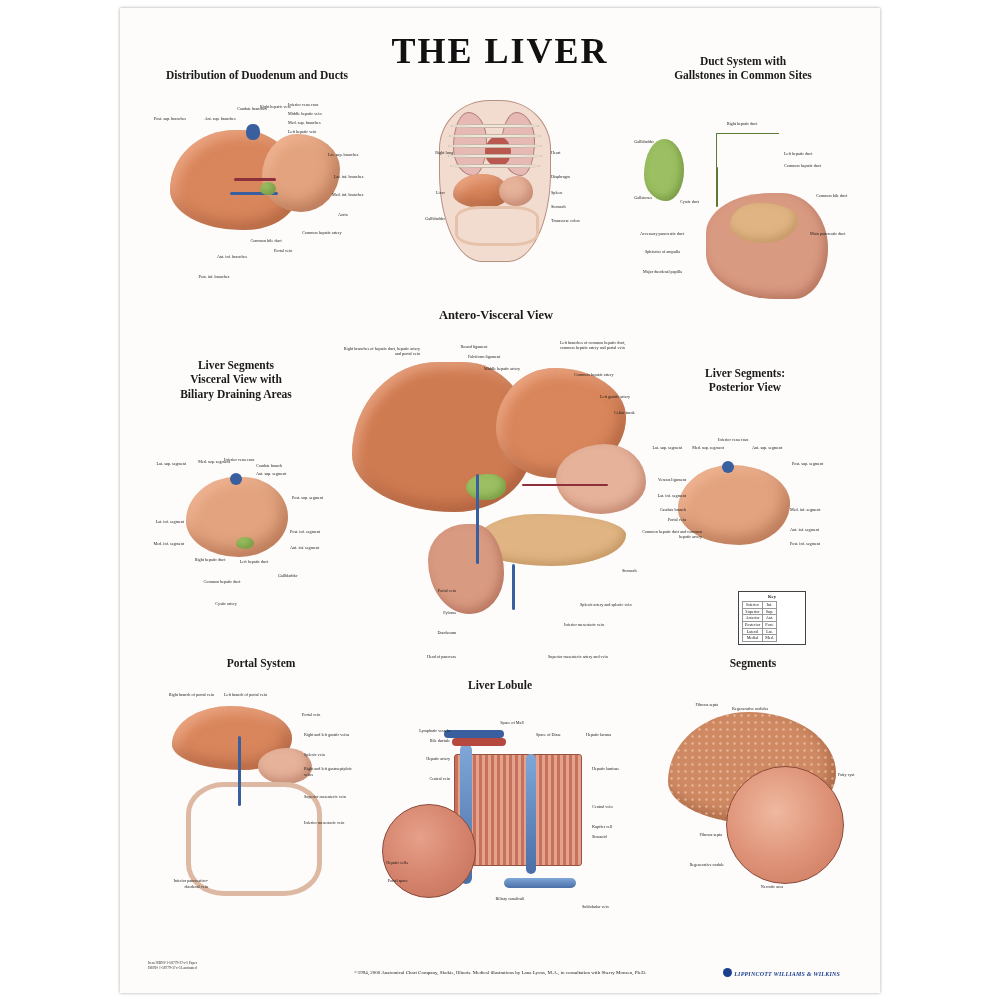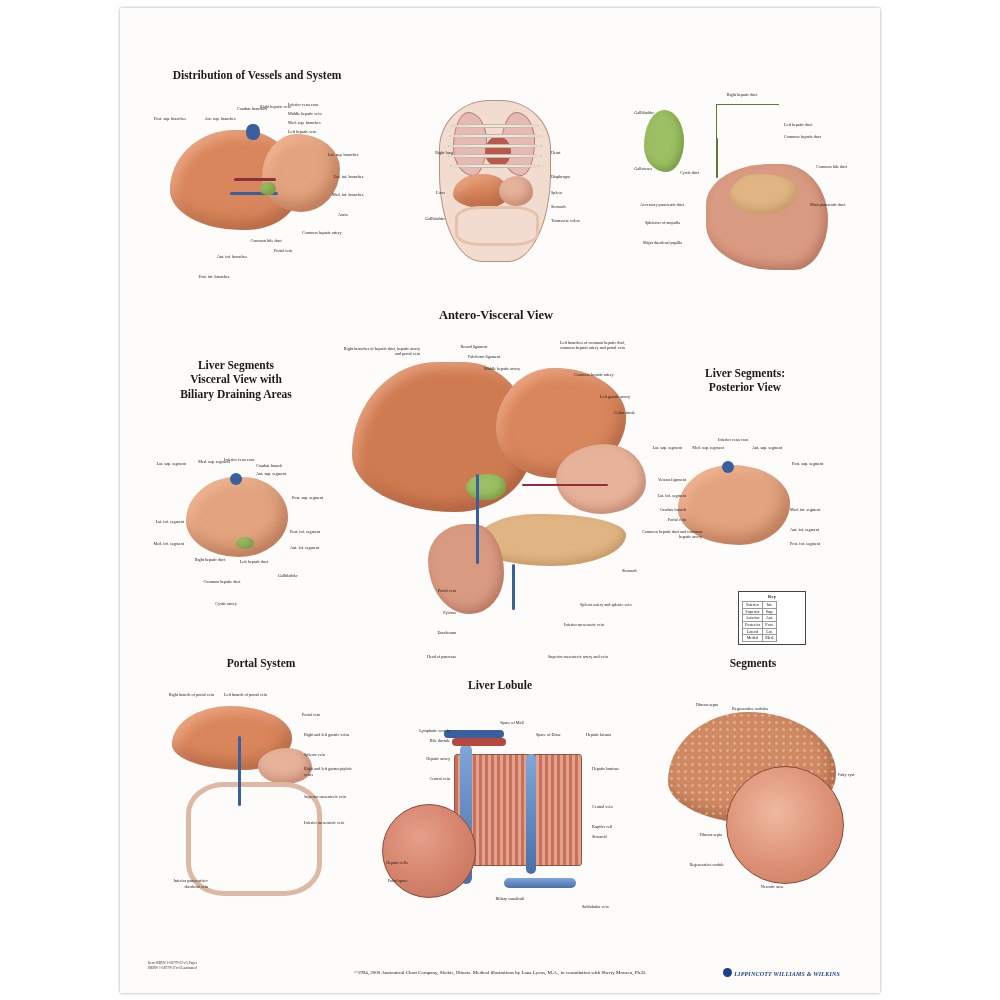--- a/index.html
+++ b/index.html
@@ -246,23 +246,24 @@
   }
 </style>
 </head>
 <body>
 
 <div class="side-shade-l"></div>
 <div class="side-shade-r"></div>
 
 <div id="poster">
 
+  <div class="poster-title">THE LIVER</div>
 
   <div class="panel" style="left:22px; top:60px; width:230px; height:215px;">
-    <div class="panel-title">Distribution of Vessels and System</div>
+    <div class="panel-title">Distribution of Duodenum and Ducts</div>
     <div class="art">
       <div class="liver-blob" style="left:28px; top:48px; width:130px; height:100px;"></div>
       <div class="liver-blob pale" style="left:120px; top:52px; width:78px; height:78px; border-radius:45% 55% 50% 50%/55% 45% 55% 45%;"></div>
       <div class="vessel blue" style="left:104px; top:42px; width:14px; height:16px; border-radius:45%;"></div>
       <div class="vessel" style="left:92px; top:96px; width:42px; height:3px;"></div>
       <div class="vessel blue" style="left:88px; top:110px; width:48px; height:3px;"></div>
       <div class="gall" style="left:118px; top:100px; width:16px; height:13px;"></div>
 
       <div class="lbl r" style="left:44px; top:34px;">Post. sup. branches</div>
       <div class="lbl c" style="left:78px; top:34px;">Ant. sup. branches</div>
@@ -304,20 +305,24 @@
       <div class="lbl" style="left:176px; top:96px;">Diaphragm</div>
       <div class="lbl r" style="left:70px; top:112px;">Liver</div>
       <div class="lbl" style="left:176px; top:112px;">Spleen</div>
       <div class="lbl" style="left:176px; top:126px;">Stomach</div>
       <div class="lbl r" style="left:70px; top:138px;">Gallbladder</div>
       <div class="lbl" style="left:176px; top:140px;">Transverse colon</div>
     </div>
   </div>
 
   <div class="panel" style="left:500px; top:46px; width:246px; height:230px;">
+    <div class="panel-title">
+      <span>Duct System with</span><br>
+      <span>Gallstones in Common Sites</span>
+    </div>
     <div class="art">
       <div class="gall" style="left:24px; top:56px; width:40px; height:62px;"></div>
       <div class="duct-tree" style="left:96px; top:50px; width:62px; height:34px;"></div>
       <div class="vessel" style="left:96px; top:84px; width:2px; height:40px; background:#5b7a33;"></div>
       <div class="duodenum" style="left:86px; top:110px; width:122px; height:106px; border-radius:55% 40% 30% 60%/40% 55% 50% 45%;"></div>
       <div class="pancreas" style="left:110px; top:120px; width:68px; height:40px;"></div>
 
       <div class="lbl c" style="left:122px; top:38px;">Right hepatic duct</div>
       <div class="lbl r" style="left:34px; top:56px;">Gallbladder</div>
       <div class="lbl" style="left:164px; top:68px;">Left hepatic duct</div>

